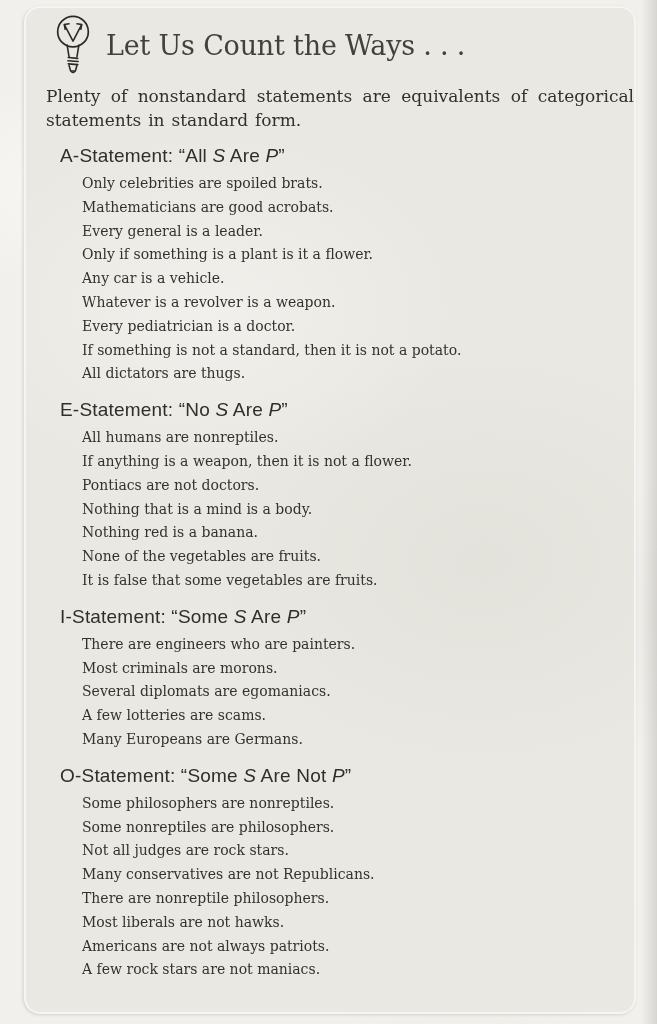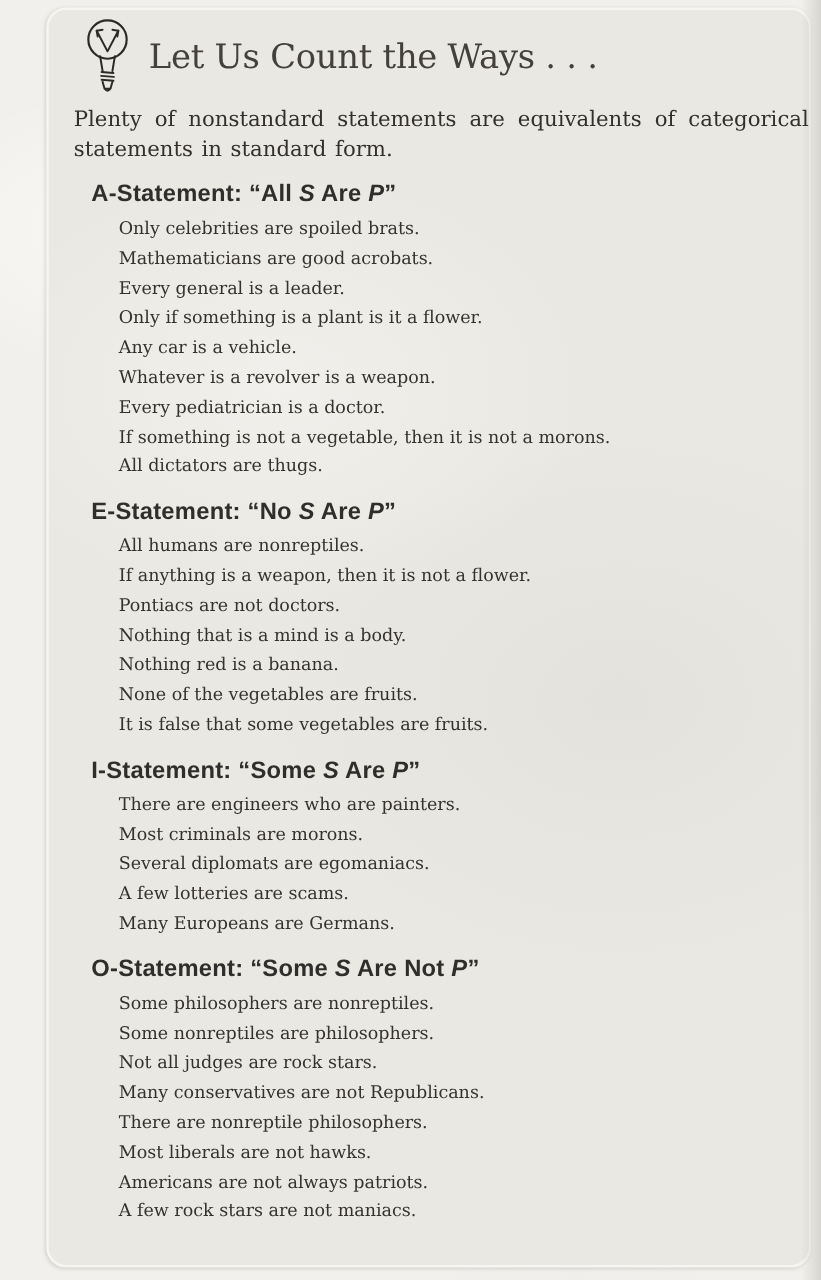--- a/index.html
+++ b/index.html
@@ -20,21 +20,21 @@
   body::after {
     content: "";
     position: absolute;
     top: 0; right: 0;
     width: 16px; height: 100%;
     background: linear-gradient(90deg, rgba(110,106,99,0) 0%, rgba(110,106,99,0.20) 100%);
     pointer-events: none;
   }
   .box {
     position: absolute;
-    left: 37px;
+    left: 24px;
     top: 6px;
     width: 612px;
     height: 1008px;
     box-sizing: border-box;
     background:
       radial-gradient(340px 240px at 30% 30%, rgba(255,255,255,0.35), rgba(255,255,255,0) 75%),
       radial-gradient(400px 300px at 75% 55%, rgba(176,172,162,0.10), rgba(176,172,162,0) 70%),
       #e9e8e2;
     border: 2px solid #f6f5f1;
     border-radius: 16px;
@@ -68,21 +68,21 @@
     font-size: 17px;
     line-height: 24px;
     text-align: justify;
     color: #33302b;
     word-spacing: 1.5px;
   }
   section { margin: 0; }
   h2 {
     margin: 13px 0 5px 26px;
     font-family: "Liberation Sans", sans-serif;
-    font-weight: bold;
+    font-weight: normal;
     font-size: 19px;
     letter-spacing: 0.2px;
     color: #2f2e2c;
   }
   h2 .it { font-style: italic; }
   ul {
     list-style: none;
     margin: 0;
     padding: 0 0 0 48px;
   }
@@ -116,21 +116,21 @@
       <section>
         <h2><span>A-Statement: “All </span><span class="it">S</span><span> Are </span><span class="it">P</span><span>”</span></h2>
         <ul>
           <li>Only celebrities are spoiled brats.</li>
           <li>Mathematicians are good acrobats.</li>
           <li>Every general is a leader.</li>
           <li>Only if something is a plant is it a flower.</li>
           <li>Any car is a vehicle.</li>
           <li>Whatever is a revolver is a weapon.</li>
           <li>Every pediatrician is a doctor.</li>
-          <li>If something is not a vegetable, then it is not a morons.</li>
+          <li>If something is not a standard, then it is not a potato.</li>
           <li>All dictators are thugs.</li>
         </ul>
       </section>
       <section>
         <h2><span>E-Statement: “No </span><span class="it">S</span><span> Are </span><span class="it">P</span><span>”</span></h2>
         <ul>
           <li>All humans are nonreptiles.</li>
           <li>If anything is a weapon, then it is not a flower.</li>
           <li>Pontiacs are not doctors.</li>
           <li>Nothing that is a mind is a body.</li>

